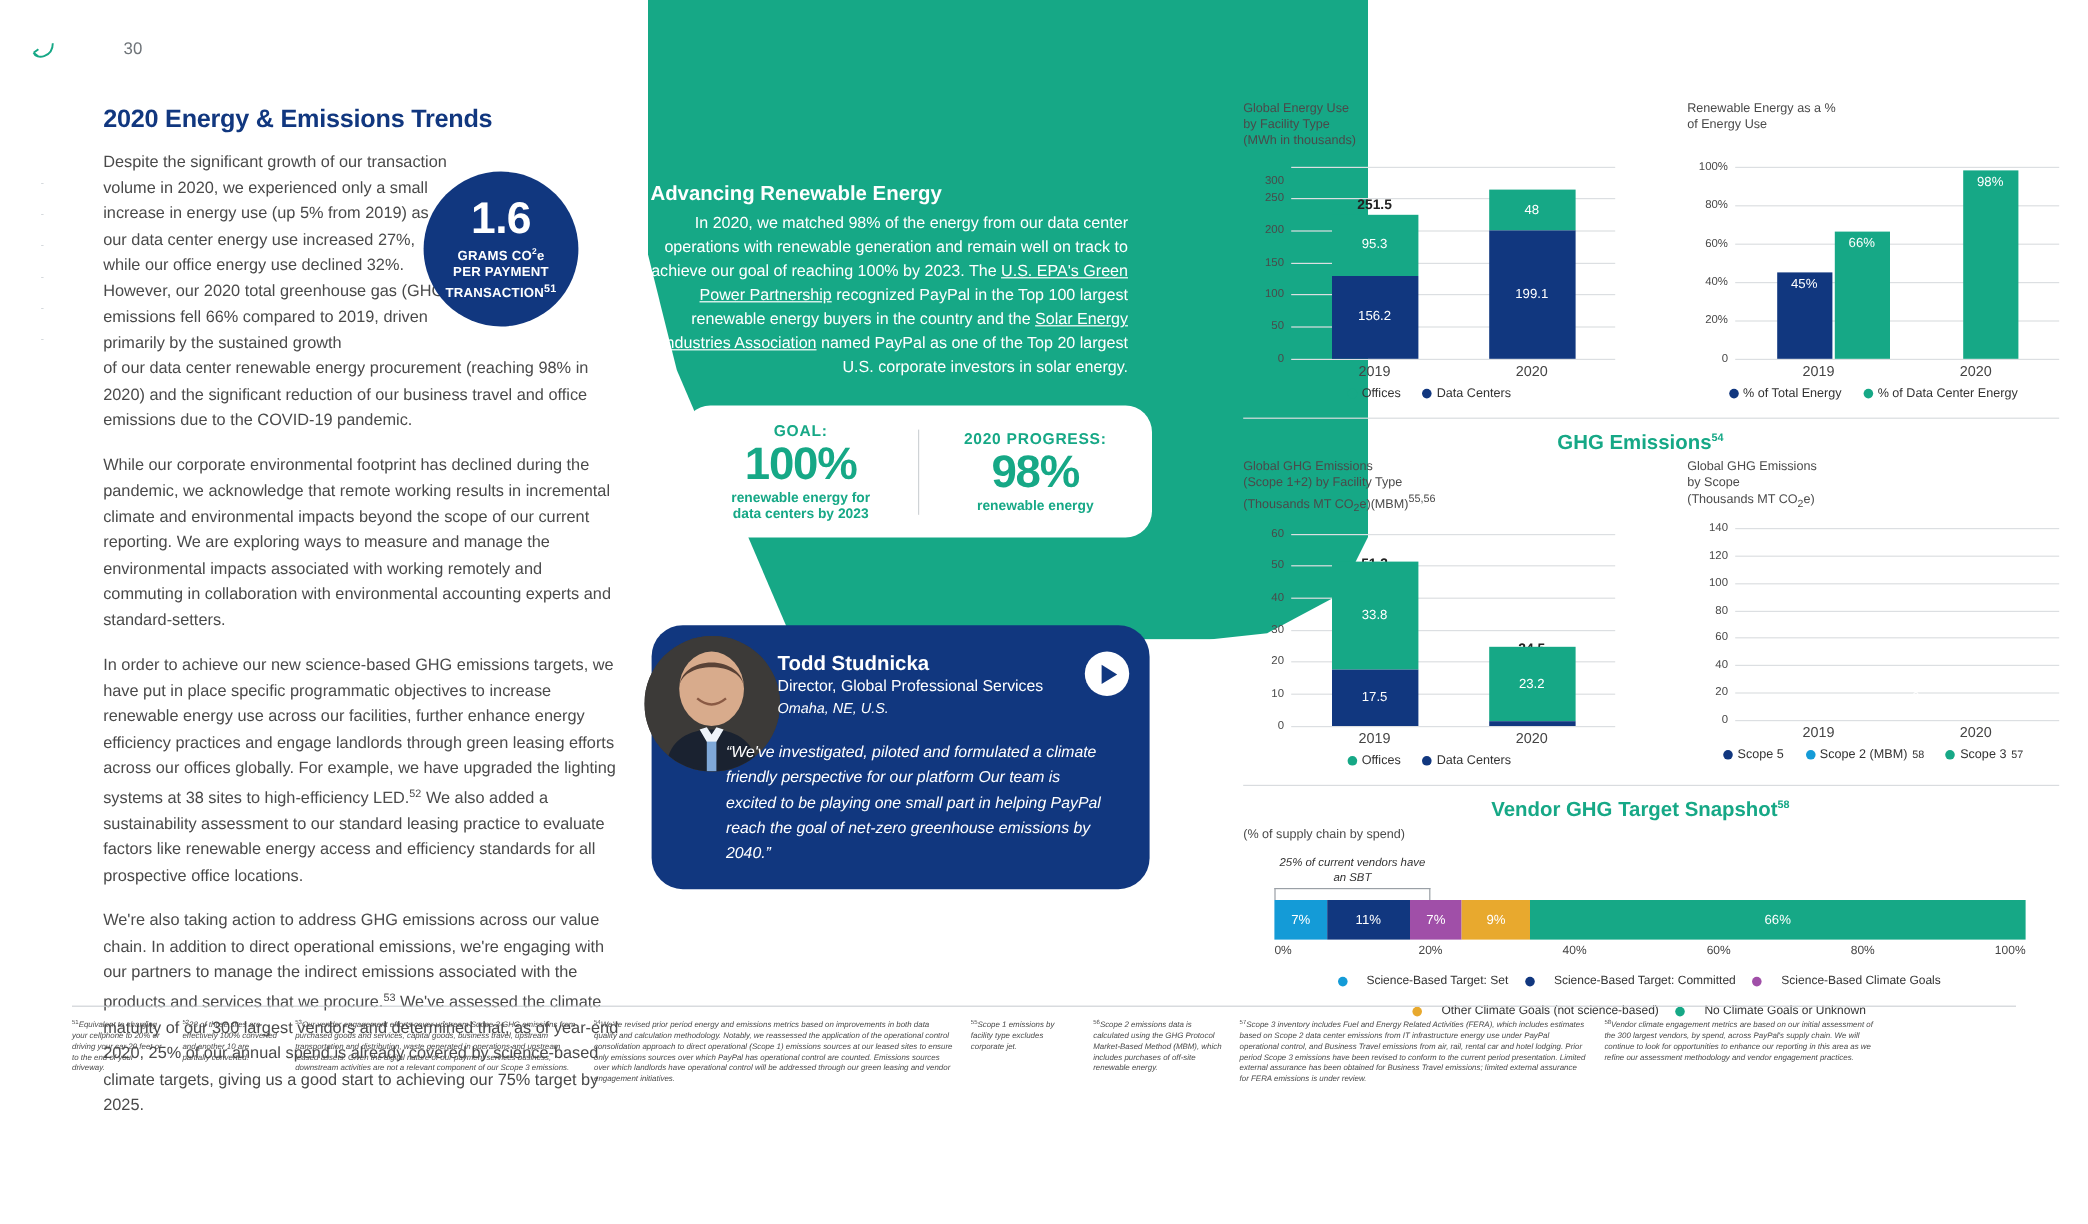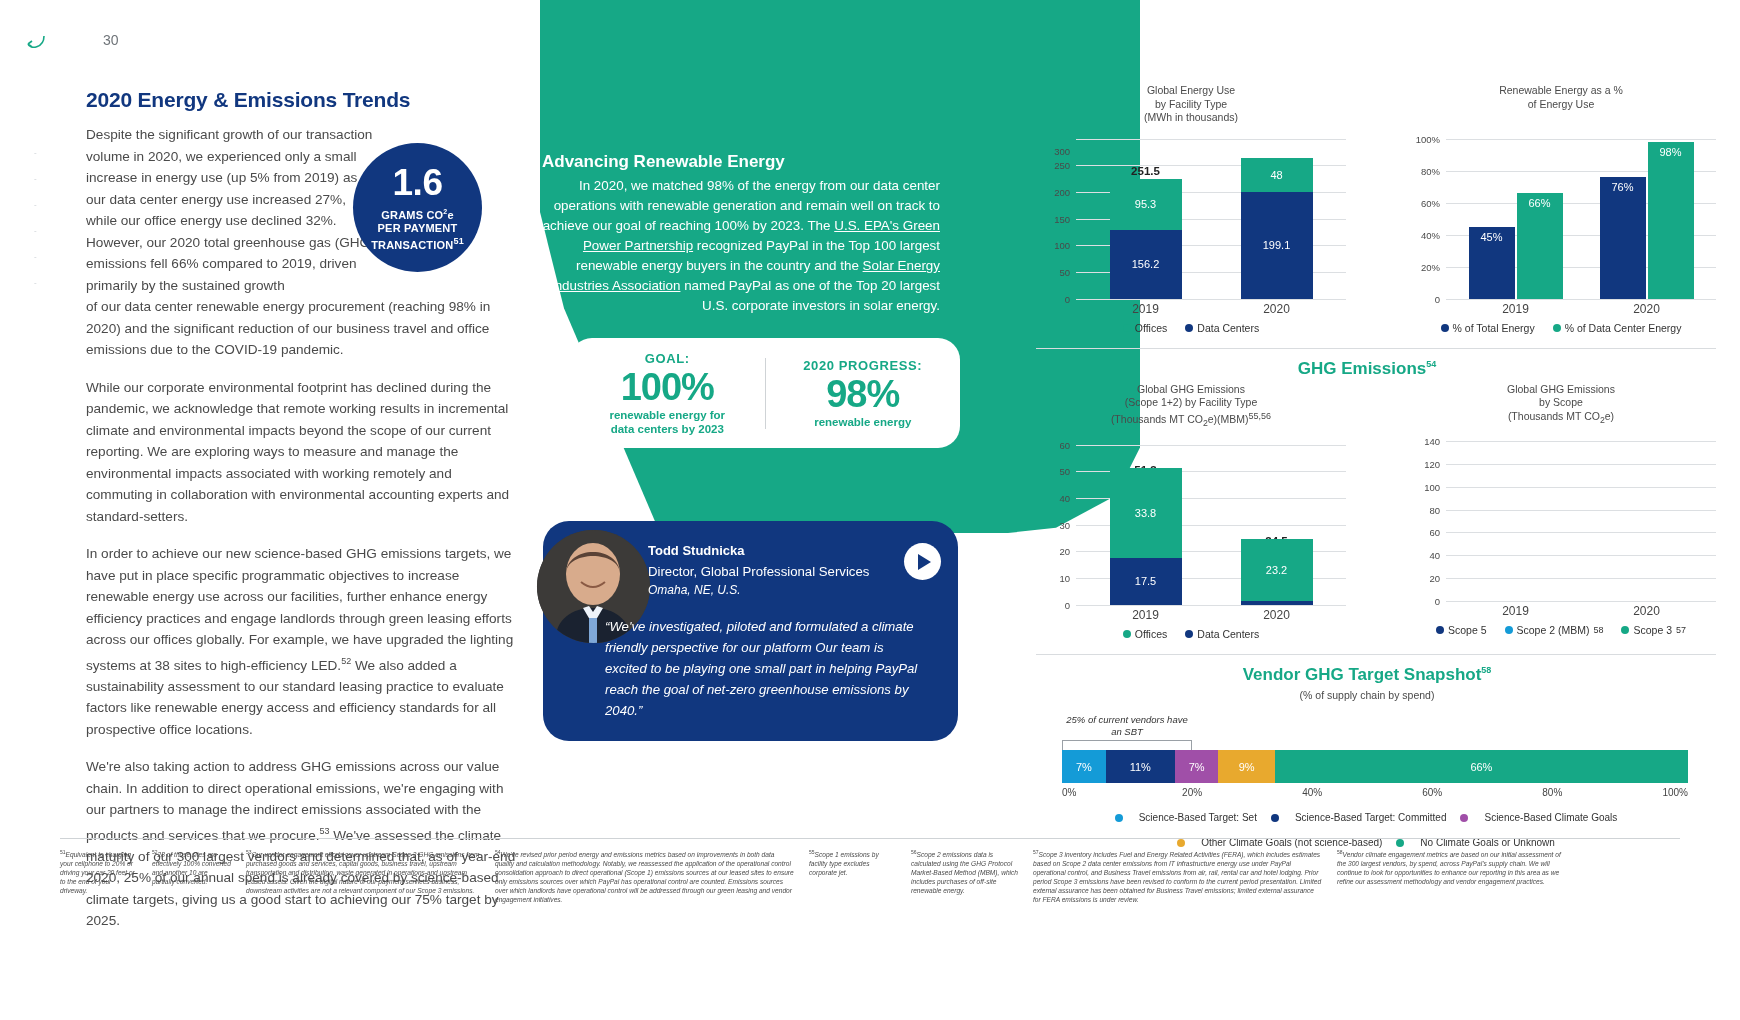--- a/index.html
+++ b/index.html
@@ -80,21 +80,21 @@
 
   
   .testi{
     position:absolute; left:543px; top:521px; width:415px; height:220px;
     background:#11377f; border-radius:26px; z-index:4; color:#fff;
   }
   .testi-photo{
     position:absolute; left:-6px; top:9px; width:113px; height:113px; border-radius:50%;
     overflow:hidden; background:#3a3a3a;
   }
-  .testi-name{ position:absolute; left:105px; top:22px; font-size:13px; font-weight:bold;}
+  .testi-name{ position:absolute; left:105px; top:22px; font-size:17px; font-weight:bold;}
   .testi-role{ position:absolute; left:105px; top:43px; font-size:13.2px;}
   .testi-loc{ position:absolute; left:105px; top:62px; font-size:12px; font-style:italic;}
   .testi-quote{
     position:absolute; left:62px; top:95px; width:320px;
     font-size:13.2px; line-height:21px; font-style:italic;
   }
   .play-btn{
     position:absolute; right:17px; top:22px; width:37px; height:37px; border-radius:50%;
     background:#fff; display:flex; align-items:center; justify-content:center;
   }
@@ -106,21 +106,21 @@
 
   
   .right-col{ position:absolute; left:1036px; top:80px; width:680px; z-index:5;}
   .chart-block{ position:relative; }
   .chart-h{
     text-align:center; font-size:17px; font-weight:bold; color:#16a886;
     margin:0 0 4px 0; padding-right:18px;
   }
   .chart-h sup{ font-size:9px;}
   .chart-sub{
-    text-align:center; font-size:10.5px; color:#4a4a4a; line-height:13.5px; margin:0;
+    text-align:left; font-size:10.5px; color:#4a4a4a; line-height:13.5px; margin:0;
   }
   .two-up{ display:flex; justify-content:space-between; margin-top:4px;}
   .chart-card{ width:310px; }
   .hr{ border-top:1px solid #d9dcdf; margin:14px 0 0 0;}
 
   
   .plot{ position:relative; height:160px; margin-top:14px;}
   .axis-lbl{
     position:absolute; right:0; font-size:9.5px; color:#4a4a4a; transform:translateY(-50%);
     width:34px; text-align:right;
@@ -339,23 +339,20 @@
             <div style="display:flex;gap:2px;align-items:flex-end;height:100%">
               <div class="barcol narrow">
                 <div class="seg dark" style="height:72px;align-items:flex-start;padding-top:4px">45%</div>
               </div>
               <div class="barcol narrow">
                 <div class="seg green" style="height:105.6px;align-items:flex-start;padding-top:4px">66%</div>
               </div>
             </div>
             <div style="display:flex;gap:2px;align-items:flex-end;height:100%">
               <div class="barcol narrow">
-                <div class="seg dark" style="height:121.6px;align-items:flex-start;padding-top:4px">76%</div>
-              </div>
-              <div class="barcol narrow">
                 <div class="seg green" style="height:156.8px;align-items:flex-start;padding-top:4px">98%</div>
               </div>
             </div>
           </div>
         </div>
         <div class="xlabels pair">
           <span>2019</span>
           <span>2020</span>
         </div>
         <div class="legend">

